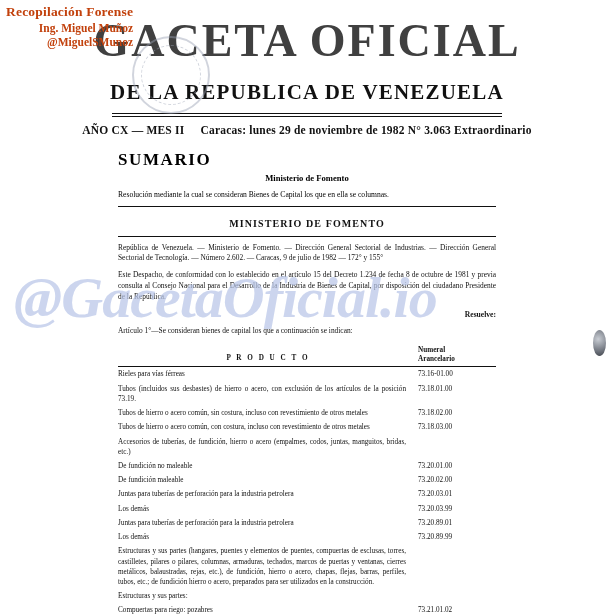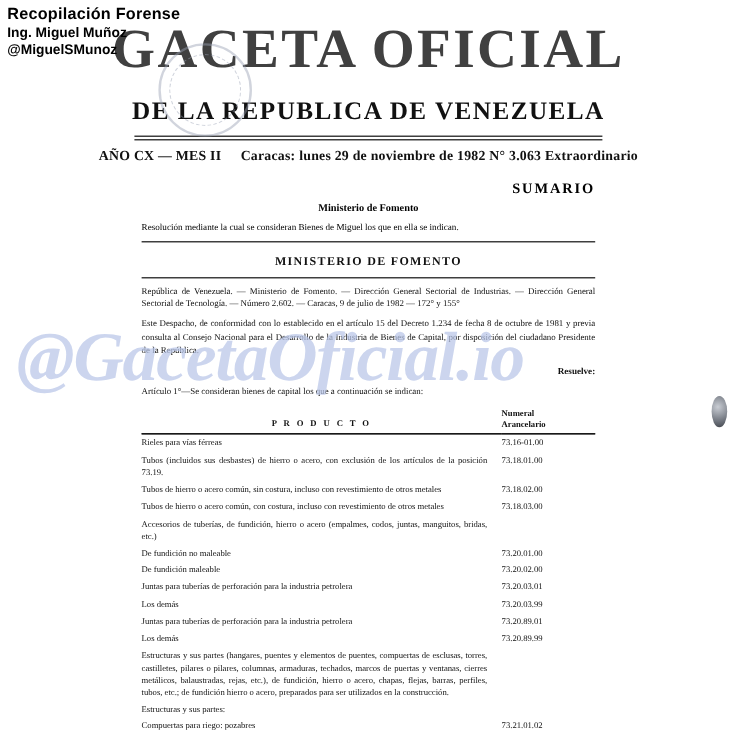--- a/index.html
+++ b/index.html
@@ -14,24 +14,25 @@
     overflow: hidden;
     position: relative;
   }
 
   
   .wm-topleft {
     position: absolute;
     top: 4px;
     left: 6px;
     z-index: 40;
-    font-family: Liberation Sans, sans-serif;
-    color: #000000;
+    font-family: Liberation Serif, serif;
+    color: #c2410c;
     line-height: 1.25;
     pointer-events: none;
+    text-align: right;
   }
   .wm-topleft .l1 { font-size: 13.5px; font-weight: bold; letter-spacing: .2px; }
   .wm-topleft .l2 { font-size: 11.5px; font-weight: bold; }
   .wm-topleft .l3 { font-size: 11.5px; font-weight: bold; }
 
   .wm-big {
     position: absolute;
     left: 14px;
     top: 264px;
     z-index: 35;
@@ -122,22 +123,22 @@
     color: #111;
     letter-spacing: .2px;
   }
   .issue-line .sep { display: inline-block; width: 10px; }
 
   
   .sumario-wrap {
     margin: 14px 118px 0 118px;
   }
   .sumario-title {
-    text-align: right;
-    font-size: 12px;
+    text-align: left;
+    font-size: 17px;
     font-weight: bold;
     letter-spacing: 1.6px;
   }
   .sumario-org {
     text-align: center;
     font-size: 8.6px;
     font-weight: bold;
     margin-top: 3px;
   }
   .sumario-item {
@@ -215,21 +216,21 @@
     <div class="issue-line">
       <span>AÑO CX — MES II</span>
       <span class="sep"></span>
       <span>Caracas: lunes 29 de noviembre de 1982   N° 3.063 Extraordinario</span>
     </div>
   </div>
 
   <div class="sumario-wrap">
     <div class="sumario-title">SUMARIO</div>
     <div class="sumario-org">Ministerio de Fomento</div>
-    <div class="sumario-item">Resolución mediante la cual se consideran Bienes de Miguel los que en ella se indican.</div>
+    <div class="sumario-item">Resolución mediante la cual se consideran Bienes de Capital los que en ella se columnas.</div>
     <hr class="sumario-rule">
   </div>
 
   <div class="col">
     <div class="section-head">MINISTERIO DE FOMENTO</div>
     <hr class="hr-full">
 
     <div class="p">República de Venezuela. — Ministerio de Fomento. — Dirección General Sectorial de Industrias. — Dirección General Sectorial de Tecnología. — Número 2.602. — Caracas, 9 de julio de 1982 — 172° y 155°</div>
     <div class="p">Este Despacho, de conformidad con lo establecido en el artículo 15 del Decreto 1.234 de fecha 8 de octubre de 1981 y previa consulta al Consejo Nacional para el Desarrollo de la Industria de Bienes de Capital, por disposición del ciudadano Presidente de la República.</div>
     <div class="resuelve">Resuelve:</div>

